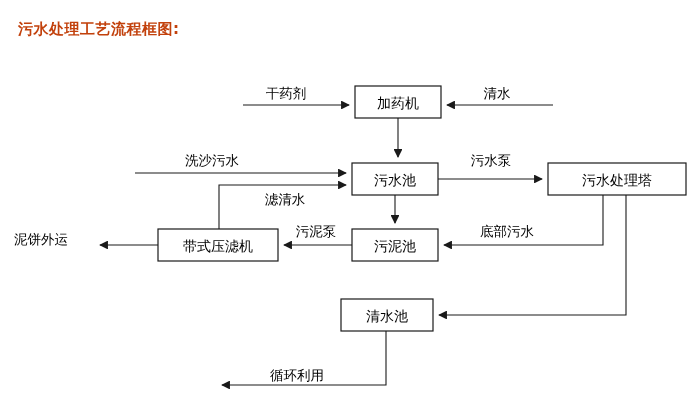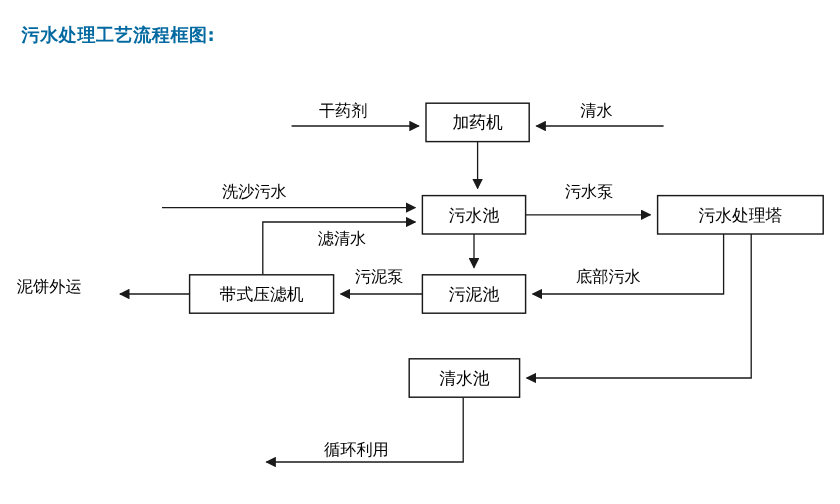--- a/index.html
+++ b/index.html
@@ -13,21 +13,21 @@
     position: relative;
     font-family: "DejaVu Sans", "Liberation Sans", sans-serif;
     overflow: hidden;
   }
   #page-title {
     position: absolute;
     left: 18px;
     top: 20px;
     font-size: 15px;
     font-weight: bold;
-    color: #0369a1;
+    color: #c2410c;
     letter-spacing: 0.5px;
     white-space: nowrap;
   }
   #flow-canvas {
     position: absolute;
     left: 0;
     top: 0;
     width: 700px;
     height: 420px;
   }

